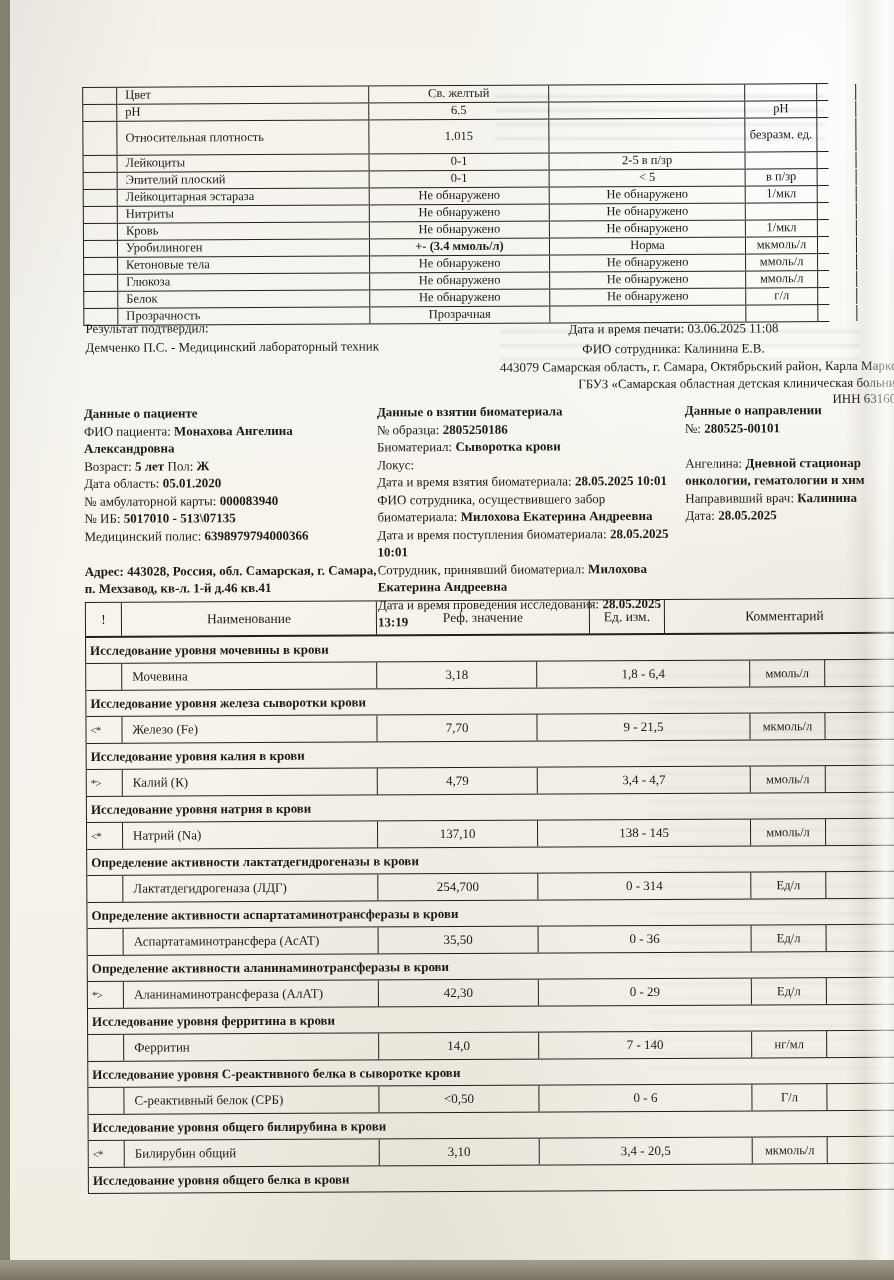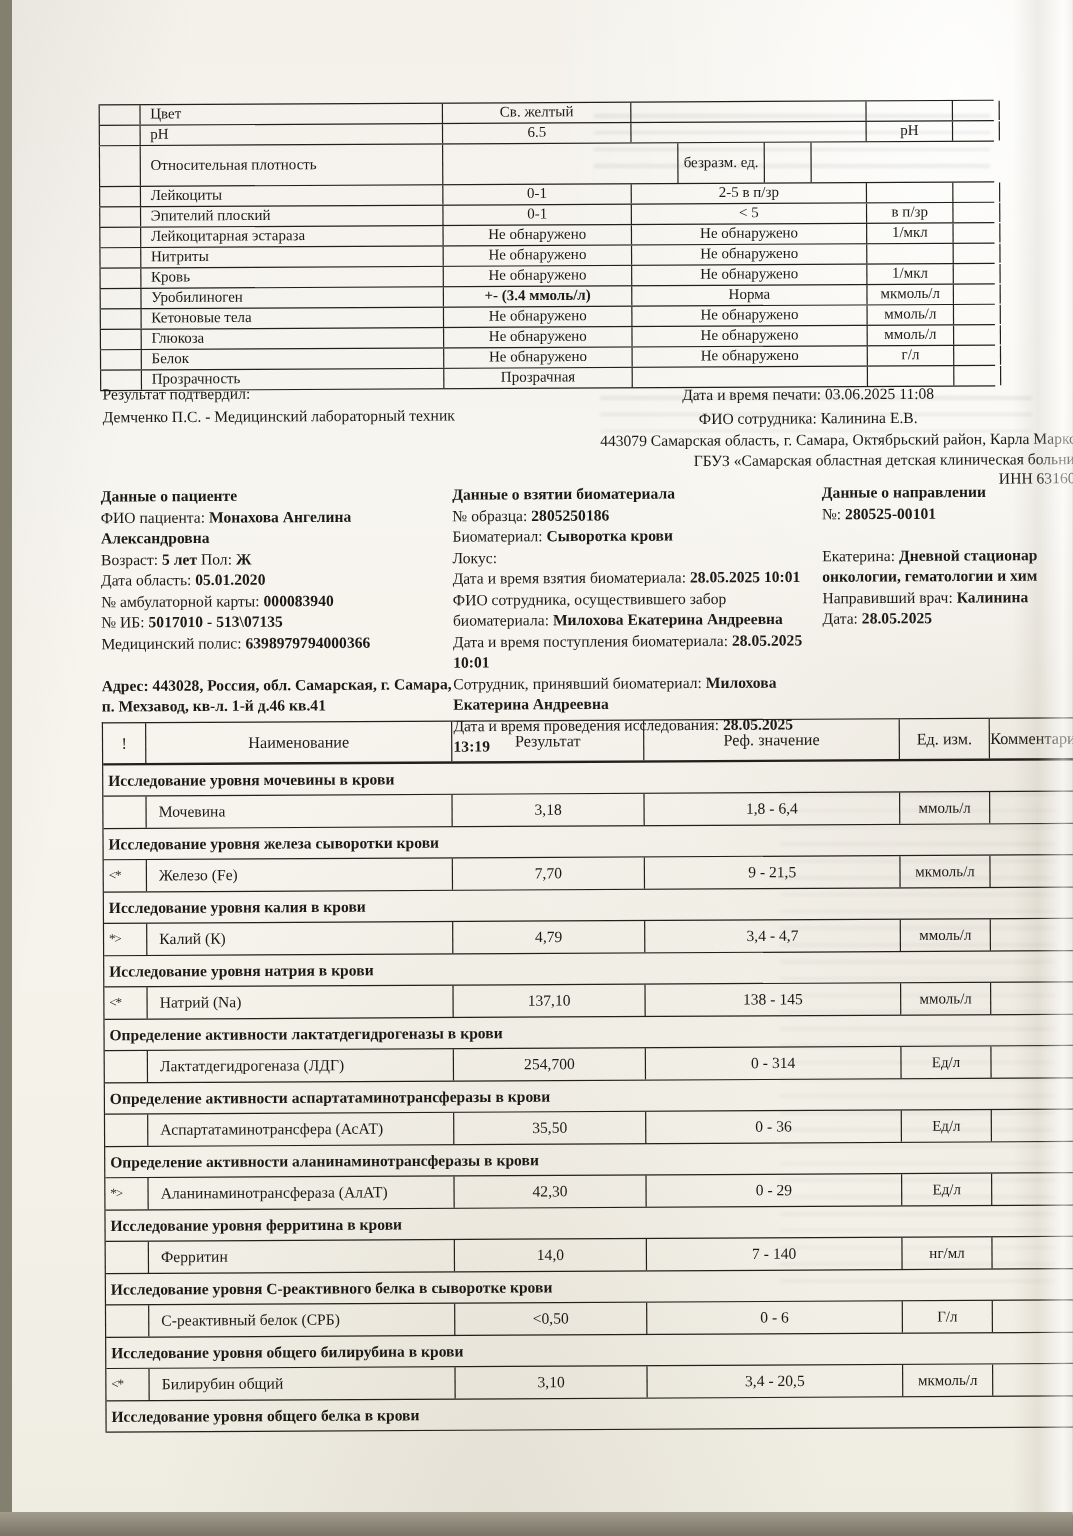--- a/index.html
+++ b/index.html
@@ -40,21 +40,21 @@
     border-top:1.6px solid #23201b;
     font-size:12.5px;
   }
   .trow{display:flex;border-bottom:1.4px solid #23201b;min-height:16px;align-items:stretch;}
   .trow.tall{min-height:33px;}
   .tc{border-left:1.3px solid #23201b;display:flex;align-items:center;justify-content:center;
       line-height:1.05;padding:0 2px;box-sizing:border-box;}
   .tc:last-child{border-right:1.3px solid #23201b;}
   .tc-flag{width:34px;flex:none;}
   .tc-name{width:252px;flex:none;justify-content:flex-start;padding-left:8px;}
-  .tc-result{width:157px;flex:none;}
+  .tc-result{width:180px;flex:none;}
   .tc-ref{width:196px;flex:none;}
   .tc-unit{width:72px;flex:none;text-align:center;}
   .tc-comment{width:40px;flex:none;}
   .b{font-weight:bold;}
 
   
   #confirm{position:absolute;left:77px;top:317px;width:800px;font-size:13px;line-height:19px;}
   .confirm-right{position:absolute;left:483px;top:3px;line-height:20px;}
 
   
@@ -123,20 +123,21 @@
           <div class="tc tc-flag"></div>
           <div class="tc tc-name">pH</div>
           <div class="tc tc-result">6.5</div>
           <div class="tc tc-ref"></div>
           <div class="tc tc-unit">pH</div>
           <div class="tc tc-comment"></div>
         </div>
         <div class="trow tall">
           <div class="tc tc-flag"></div>
           <div class="tc tc-name">Относительная плотность</div>
+          <div class="tc tc-result">1.015</div>
           <div class="tc tc-ref"></div>
           <div class="tc tc-unit">безразм. ед.</div>
           <div class="tc tc-comment"></div>
         </div>
         <div class="trow">
           <div class="tc tc-flag"></div>
           <div class="tc tc-name">Лейкоциты</div>
           <div class="tc tc-result">0-1</div>
           <div class="tc tc-ref">2-5 в п/зр</div>
           <div class="tc tc-unit"></div>
@@ -255,32 +256,31 @@
           <div class="iline"><span>Дата и время поступления биоматериала: </span><span class="b">28.05.2025  10:01</span></div>
           <div class="iline"><span>Сотрудник, принявший биоматериал: </span><span class="b">Милохова Екатерина Андреевна</span></div>
           <div class="iline"><span>Дата и время проведения исследования: </span><span class="b">28.05.2025 13:19</span></div>
         </div>
     </div>
     <div id="referral" class="info-col">
       <div class="info-title">Данные о направлении</div>
       <div class="ilines">
           <div class="iline"><span>№: </span><span class="b">280525-00101</span></div>
           <div class="spacer"></div>
-          <div class="iline"><span>Екатерина: </span><span class="b">Дневной стационар</span></div>
+          <div class="iline"><span>Ангелина: </span><span class="b">Дневной стационар</span></div>
           <div class="iline"><span class="b">онкологии, гематологии и хим</span></div>
           <div class="iline"><span>Направивший врач: </span><span class="b">Калинина</span></div>
           <div class="iline"><span>Дата: </span><span class="b">28.05.2025</span></div>
         </div>
     </div>
 
     <div id="main-table">
       <div class="mhead">
         <div class="mc mc-flag">!</div>
         <div class="mc mc-name">Наименование</div>
-        <div class="mc mc-result">Результат</div>
         <div class="mc mc-ref">Реф. значение</div>
         <div class="mc mc-unit">Ед. изм.</div>
         <div class="mc mc-comment">Комментарий</div>
       </div>
       <div id="msections">
           <div class="msection">Исследование уровня мочевины в крови</div>
           <div class="mrow">
             <div class="mc mc-flag"></div>
             <div class="mc mc-name">Мочевина</div>
             <div class="mc mc-result">3,18</div>

